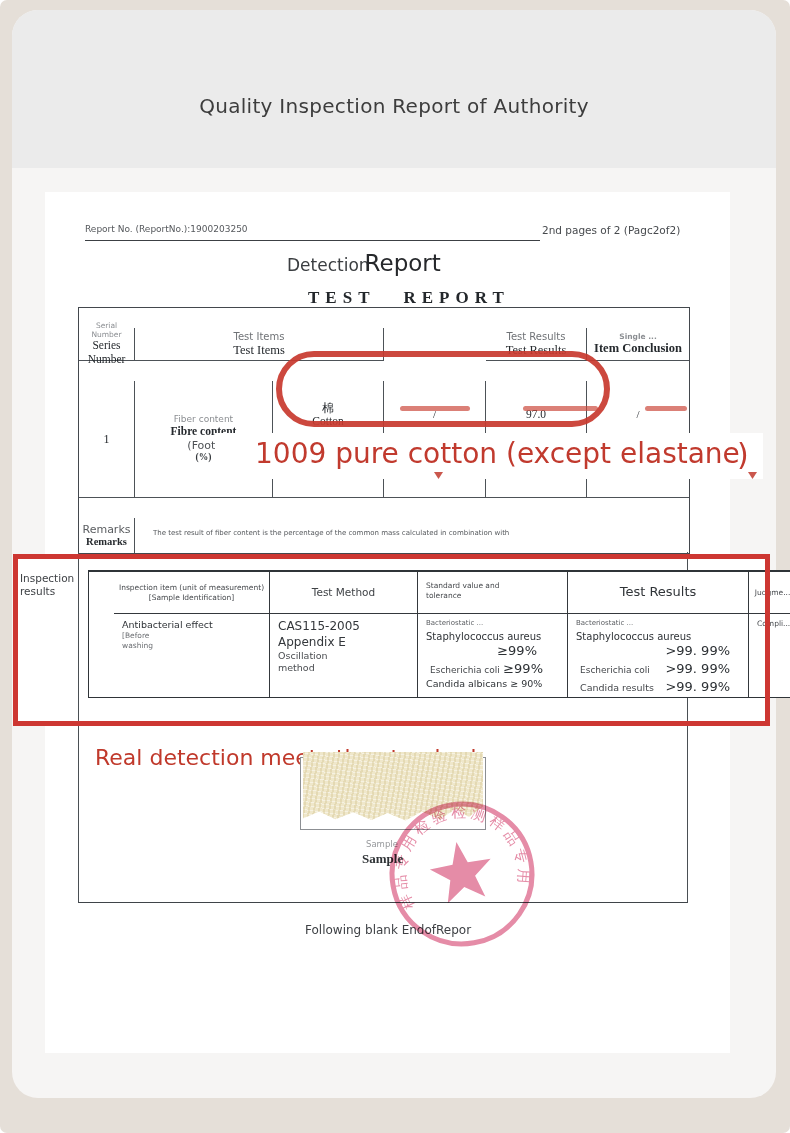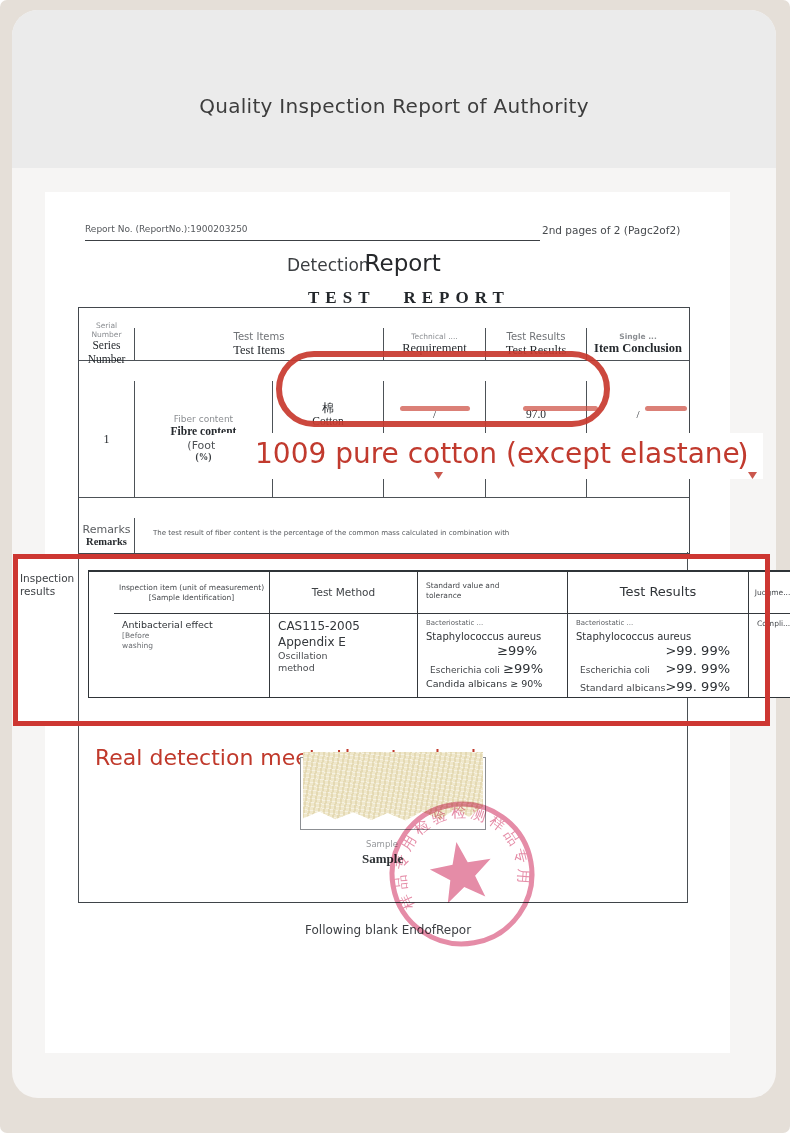--- a/index.html
+++ b/index.html
@@ -122,24 +122,20 @@
     <div class="t1c c1h" style="grid-column:1;grid-row:1;">
       <span class="hint">Serial</span>
       <span class="hint">Number</span>
       <span class="serif">Series</span>
       <span class="serif">Number</span>
     </div>
     <div class="t1c" style="grid-column:2/4;grid-row:1;">
       <span class="hint-md">Test Items</span>
       <span class="serif h-main">Test Items</span>
     </div>
-    <div class="t1c" style="grid-column:4;grid-row:1;">
-      <span class="hint">Technical ....</span>
-      <span class="serif h-main">Requirement</span>
-    </div>
     <div class="t1c" style="grid-column:5;grid-row:1;">
       <span class="hint-md">Test Results</span>
       <span class="serif h-main">Test Results</span>
     </div>
     <div class="t1c nbr" style="grid-column:6;grid-row:1;font-weight:bold;">
       <span class="hint">Single ...</span>
       <span class="serif h-main">Item Conclusion</span>
     </div>
 
     <div class="t1c" style="grid-column:1;grid-row:2/4;">
@@ -238,21 +234,21 @@
     </div>
     <div class="t2c t2-left nbb" style="grid-column:4;grid-row:2;">
       <span class="micro-head">Bacteriostatic ...</span>
       <span class="org">Staphylococcus aureus</span>
       <span class="val-r" style="padding-right:14px;">&gt;99. 99%</span>
       <div class="pair" style="padding-right:14px;">
         <span class="org-sm">Escherichia coli</span>
         <span class="val">&gt;99. 99%</span>
       </div>
       <div class="pair" style="padding-right:14px;">
-        <span class="org-sm" style="font-size:9.5px;">Standard albicans</span>
+        <span class="org-sm" style="font-size:9.5px;">Candida results</span>
         <span class="val">&gt;99. 99%</span>
       </div>
     </div>
     <div class="t2c t2-left nbb nbr" style="grid-column:5;grid-row:2;">
       <span class="judg">Compli...</span>
     </div>
   </div>
 
   <div class="abs red-rect-border"></div>
 

